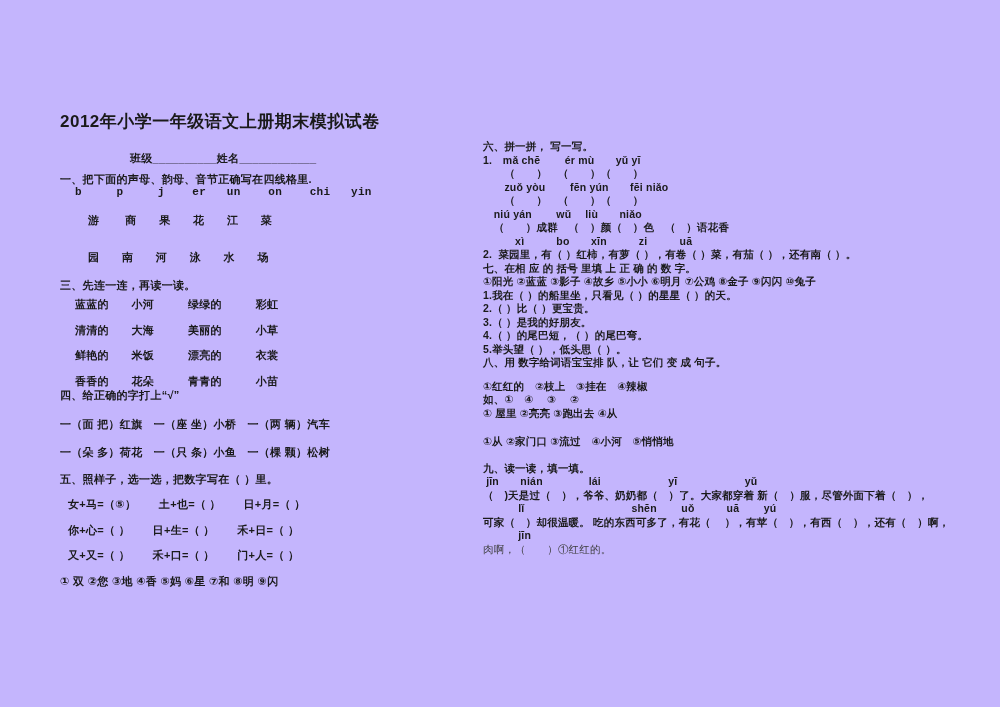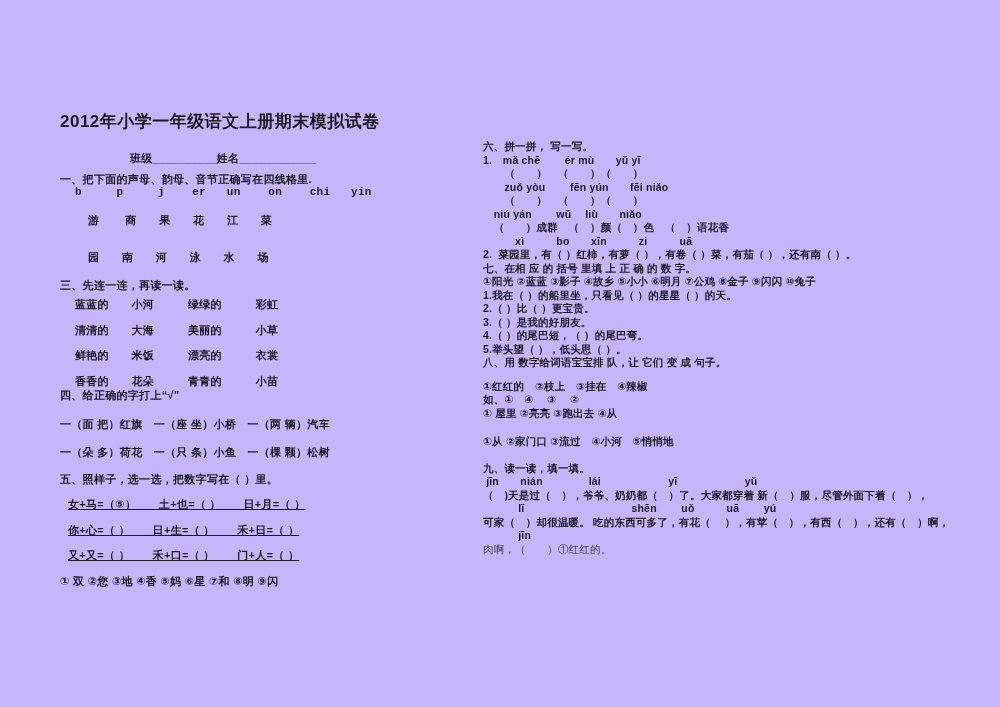--- a/index.html
+++ b/index.html
@@ -23,21 +23,21 @@
   .col-left{
     left:60px;top:152px;width:415px;
     font-size:11px;line-height:13.5px;letter-spacing:.3px;
   }
   .col-right{
     left:483px;top:140px;width:480px;
     font-size:10.5px;line-height:13.5px;letter-spacing:.2px;
   }
   .ind15{padding-left:15px;font-family:Liberation Mono, monospace;}
   .ind28{padding-left:28px;}
-  .ind8{padding-left:8px;text-decoration:underline;}
+  .ind8{padding-left:8px;}
   .ind70{padding-left:70px;}
   .mt0{margin-top:0;}
   .mt2{margin-top:14px;}
   .mt10{margin-top:10px;}
   .mt12{margin-top:12px;}
   .mt13{margin-top:13px;}
   .mt15{margin-top:15px;}
   .mt17{margin-top:7px;}
   .mt24{margin-top:24px;}
   .mt37{margin-top:37px;}

